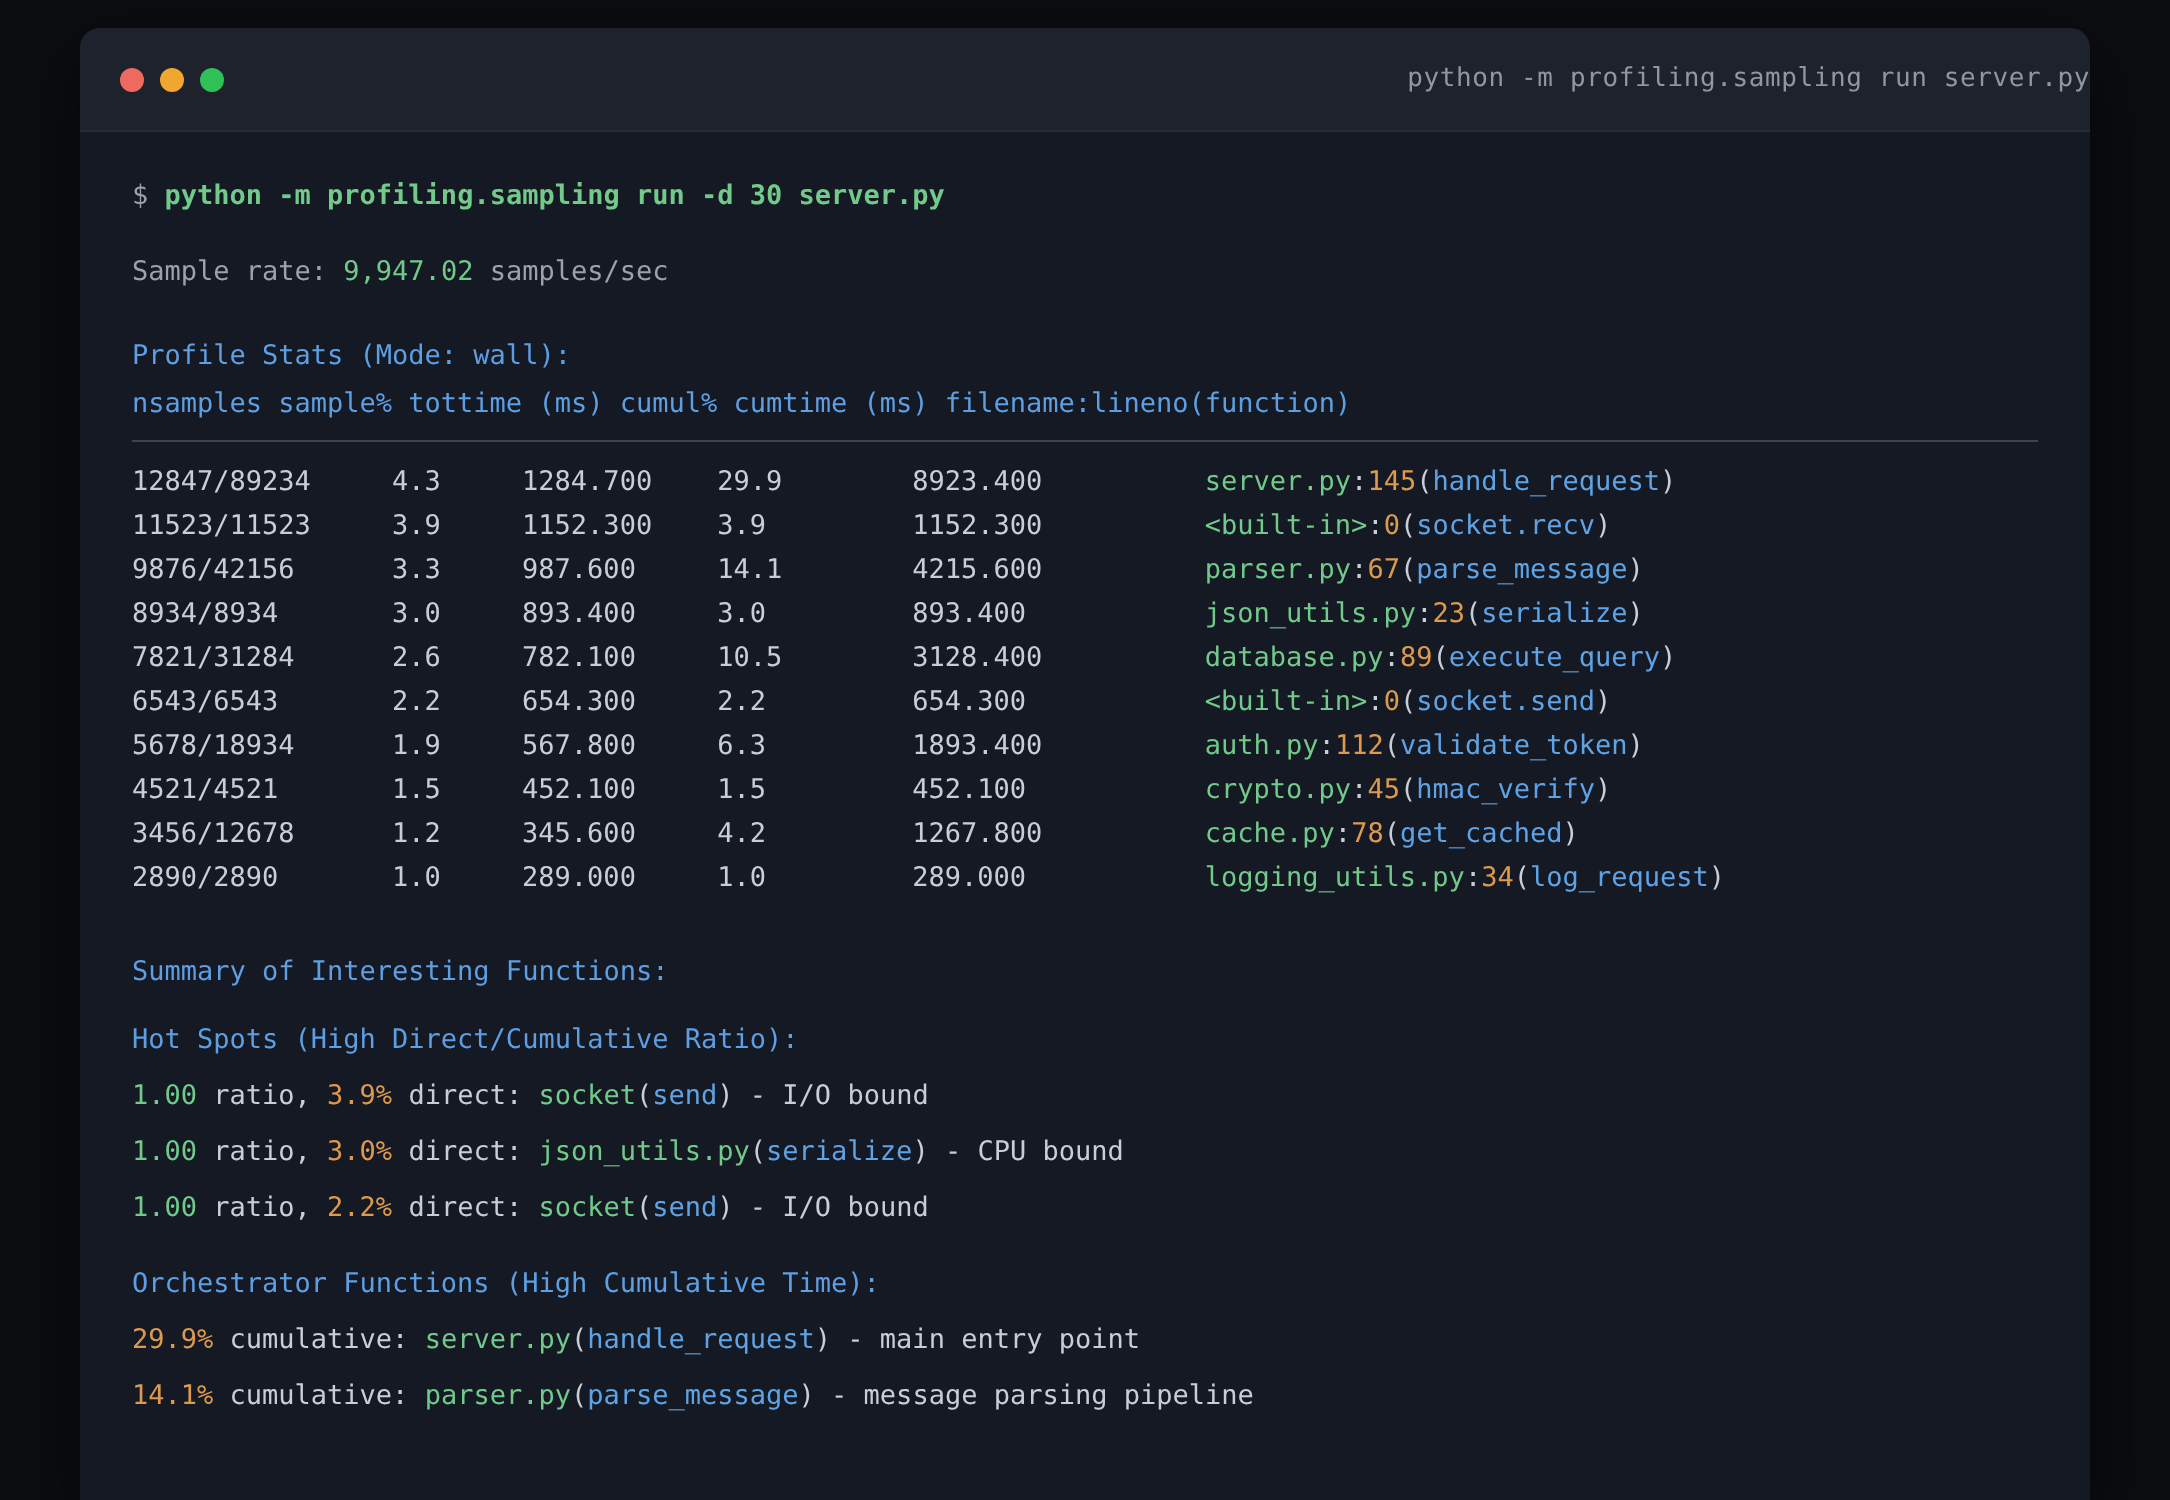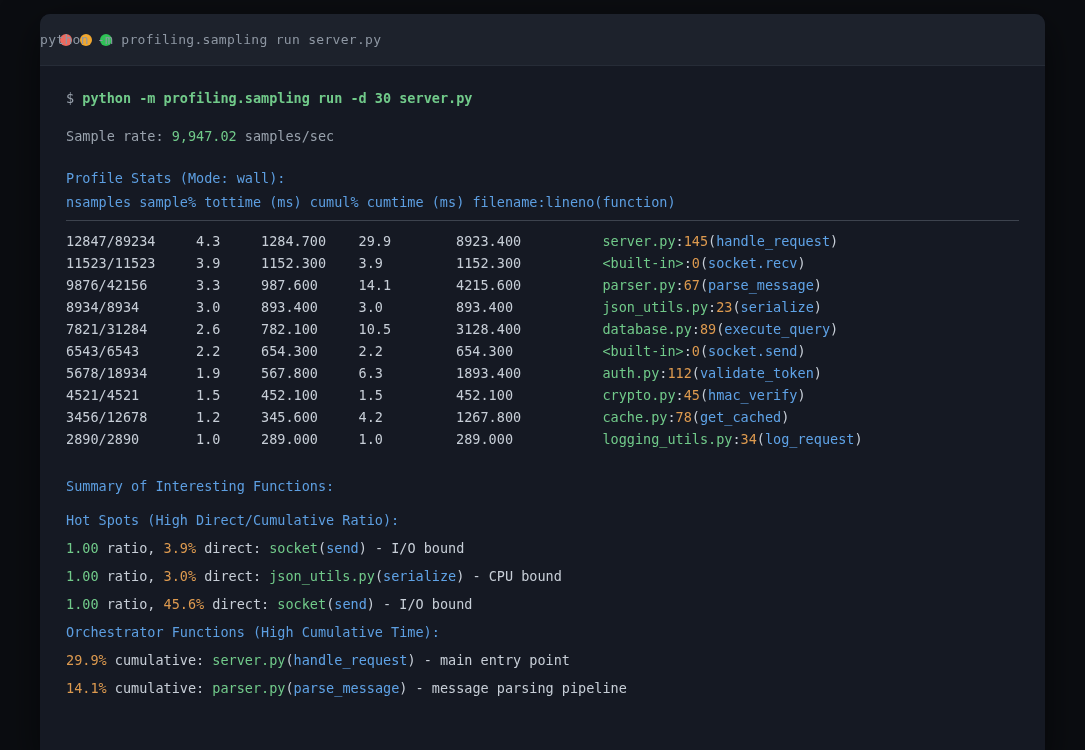--- a/index.html
+++ b/index.html
@@ -22,31 +22,31 @@
     border-bottom:1px solid var(--border_titlebar);
     border-radius:10px 10px 0 0;
   }
   .lights{position:absolute;left:20px;top:0;height:52px;display:flex;align-items:center;gap:8px}
   .light{width:12px;height:12px;border-radius:50%;display:inline-block;cursor:pointer}
   .light.r{background:var(--traffic_red)}
   .light.y{background:var(--traffic_yellow)}
   .light.g2{background:var(--traffic_green)}
   .title{
     position:absolute;left:0;right:0;top:0;height:52px;line-height:52px;
-    text-align:left;color:var(--title_text);font-size:13px;letter-spacing:.3px;
+    text-align:right;color:var(--title_text);font-size:13px;letter-spacing:.3px;
   }
   .content{padding:18px 26px 0;font-size:13.5px;color:var(--text_dim)}
   .line{line-height:28px;white-space:pre}
   .line span{white-space:pre}
   .theader{line-height:20px}
   .gap10{height:10px}
   .mt14{margin-top:14px}
   .mt22{margin-top:22px}
   .mt6{margin-top:6px}
-  .mt10{}
+  .mt10{margin-top:10px}
   .divider{height:1px;background:var(--divider);margin:8px 0 9px}
   .table .trow{line-height:22px;white-space:pre}
   .cell{display:inline-block;white-space:pre}
   .c0{width:16ch}.c1{width:8ch}.c2{width:12ch}.c3{width:12ch}.c4{width:15ch}
   .func{padding-left:3ch}
   .seg.d{color:var(--text_dim)}
   .seg.w{color:var(--text_bright)}
   .seg.g{color:var(--green)}
   .seg.b{color:var(--blue)}
   .seg.o{color:var(--orange)}
@@ -85,19 +85,19 @@
         <div class="trow"><span class="cell c0 w">5678/18934</span><span class="cell c1 w">1.9</span><span class="cell c2 w">567.800</span><span class="cell c3 w">6.3</span><span class="cell c4 w">1893.400</span><span class="func"><span class="seg g">auth.py</span><span class="seg w">:</span><span class="seg o">112</span><span class="seg w">(</span><span class="seg b">validate_token</span><span class="seg w">)</span></span></div>
         <div class="trow"><span class="cell c0 w">4521/4521</span><span class="cell c1 w">1.5</span><span class="cell c2 w">452.100</span><span class="cell c3 w">1.5</span><span class="cell c4 w">452.100</span><span class="func"><span class="seg g">crypto.py</span><span class="seg w">:</span><span class="seg o">45</span><span class="seg w">(</span><span class="seg b">hmac_verify</span><span class="seg w">)</span></span></div>
         <div class="trow"><span class="cell c0 w">3456/12678</span><span class="cell c1 w">1.2</span><span class="cell c2 w">345.600</span><span class="cell c3 w">4.2</span><span class="cell c4 w">1267.800</span><span class="func"><span class="seg g">cache.py</span><span class="seg w">:</span><span class="seg o">78</span><span class="seg w">(</span><span class="seg b">get_cached</span><span class="seg w">)</span></span></div>
         <div class="trow"><span class="cell c0 w">2890/2890</span><span class="cell c1 w">1.0</span><span class="cell c2 w">289.000</span><span class="cell c3 w">1.0</span><span class="cell c4 w">289.000</span><span class="func"><span class="seg g">logging_utils.py</span><span class="seg w">:</span><span class="seg o">34</span><span class="seg w">(</span><span class="seg b">log_request</span><span class="seg w">)</span></span></div>
       </div>
 
     <div class="line mt22"><span class="seg h">Summary of Interesting Functions:</span></div>
     <div class="line mt6"><span class="seg h">Hot Spots (High Direct/Cumulative Ratio):</span></div>
     <div class="line"><span class="seg g">1.00</span><span class="seg w"> ratio, </span><span class="seg o">3.9%</span><span class="seg w"> direct: </span><span class="seg g">socket</span><span class="seg w">(</span><span class="seg b">send</span><span class="seg w">)</span><span class="seg w"> - I/O bound</span></div>
     <div class="line"><span class="seg g">1.00</span><span class="seg w"> ratio, </span><span class="seg o">3.0%</span><span class="seg w"> direct: </span><span class="seg g">json_utils.py</span><span class="seg w">(</span><span class="seg b">serialize</span><span class="seg w">)</span><span class="seg w"> - CPU bound</span></div>
-    <div class="line"><span class="seg g">1.00</span><span class="seg w"> ratio, </span><span class="seg o">45.6%</span><span class="seg w"> direct: </span><span class="seg g">socket</span><span class="seg w">(</span><span class="seg b">send</span><span class="seg w">)</span><span class="seg w"> - I/O bound</span></div>
+    <div class="line"><span class="seg g">1.00</span><span class="seg w"> ratio, </span><span class="seg o">2.2%</span><span class="seg w"> direct: </span><span class="seg g">socket</span><span class="seg w">(</span><span class="seg b">send</span><span class="seg w">)</span><span class="seg w"> - I/O bound</span></div>
 
     <div class="line mt10"><span class="seg h">Orchestrator Functions (High Cumulative Time):</span></div>
     <div class="line"><span class="seg o">29.9%</span><span class="seg w"> cumulative: </span><span class="seg g">server.py</span><span class="seg w">(</span><span class="seg b">handle_request</span><span class="seg w">)</span><span class="seg w"> - main entry point</span></div>
     <div class="line"><span class="seg o">14.1%</span><span class="seg w"> cumulative: </span><span class="seg g">parser.py</span><span class="seg w">(</span><span class="seg b">parse_message</span><span class="seg w">)</span><span class="seg w"> - message parsing pipeline</span></div>
   </div>
 </div>
 
 </body></html>

